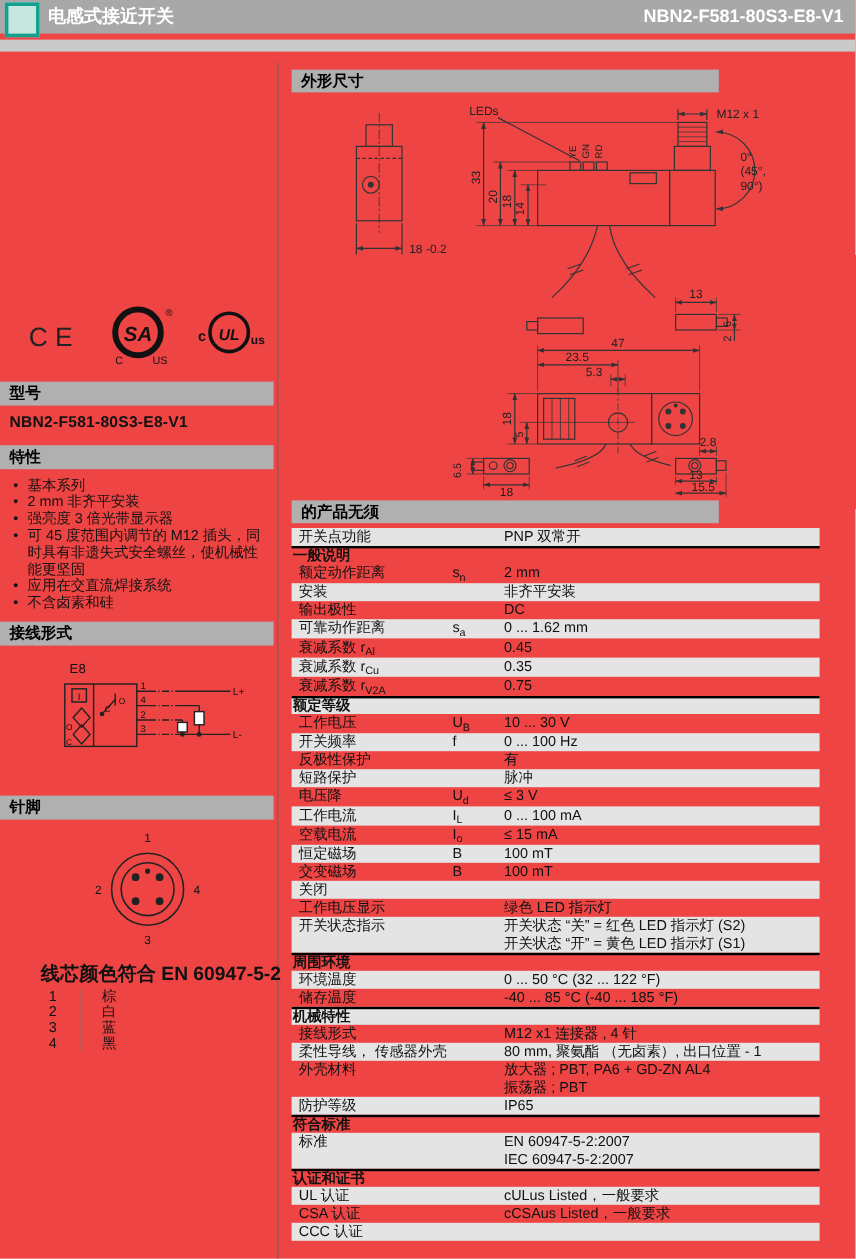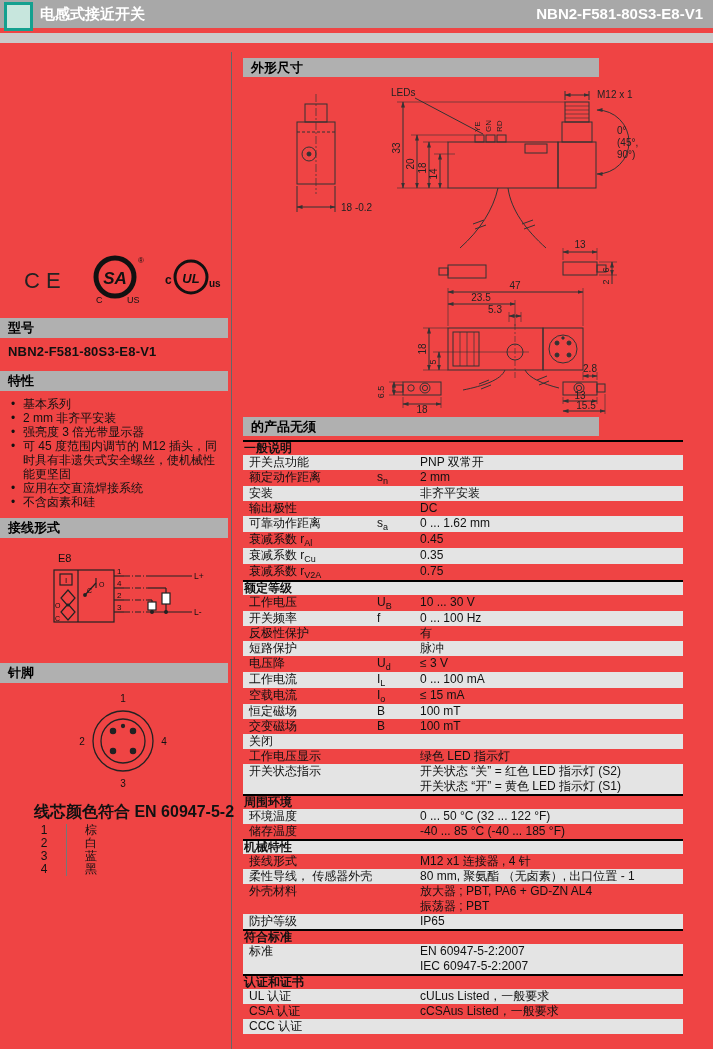--- a/index.html
+++ b/index.html
@@ -308,28 +308,28 @@
     <line x1="354" y1="315" x2="354" y2="322" stroke-width="0.6"></line>
     <line x1="320" y1="319" x2="354" y2="319" marker-start="url(#ar)" marker-end="url(#ar)"></line>
     <text x="337" y="317" font-size="10" fill="#222" stroke="none" text-anchor="middle">13</text>
     <line x1="362" y1="312" x2="362" y2="332" stroke-width="0.6"></line>
     <line x1="320" y1="329" x2="362" y2="329" marker-start="url(#ar)" marker-end="url(#ar)"></line>
     <text x="343" y="327" font-size="10" fill="#222" stroke="none" text-anchor="middle">15.5</text>
   </svg>
 
   <div class="secbar sb-right" style="top:417px">的产品无须</div>
   <div class="tech-table" id="tech-table">
+      <div class="trow shade">
+        <div class="tlabel">开关点功能</div>
+        <div class="tsym"></div>
+        <div class="tval">
+          <div class="vline">PNP   双常开</div>
+        </div>
+      </div>
       <div class="trow thead">一般说明</div>
-      <div class="trow shade">
-        <div class="tlabel">开关点功能</div>
-        <div class="tsym"></div>
-        <div class="tval">
-          <div class="vline">PNP   双常开</div>
-        </div>
-      </div>
       <div class="trow">
         <div class="tlabel">额定动作距离</div>
         <div class="tsym">s<span class="sbx">n</span></div>
         <div class="tval">
           <div class="vline">2 mm</div>
         </div>
       </div>
       <div class="trow shade">
         <div class="tlabel">安装</div>
         <div class="tsym"></div>

